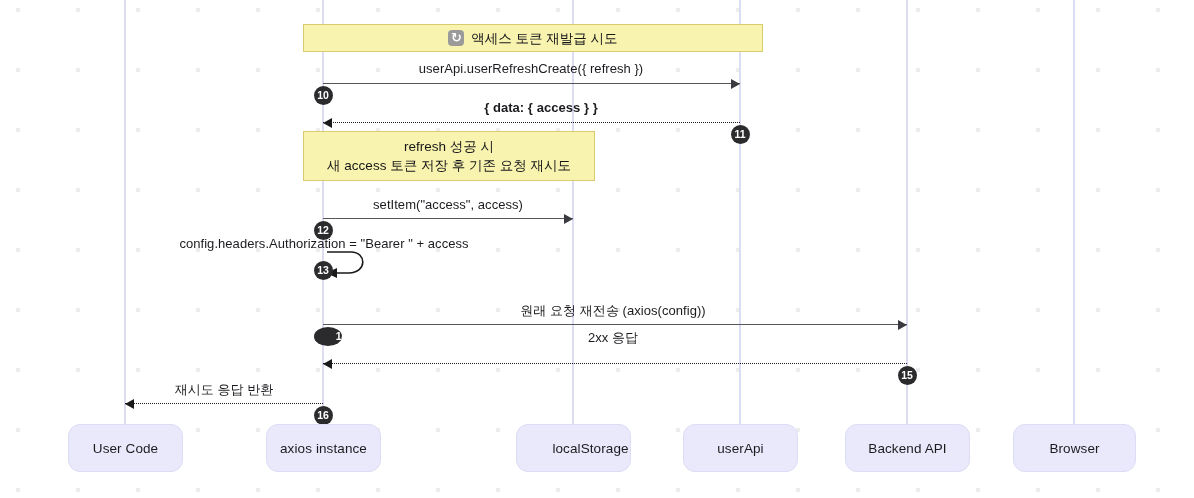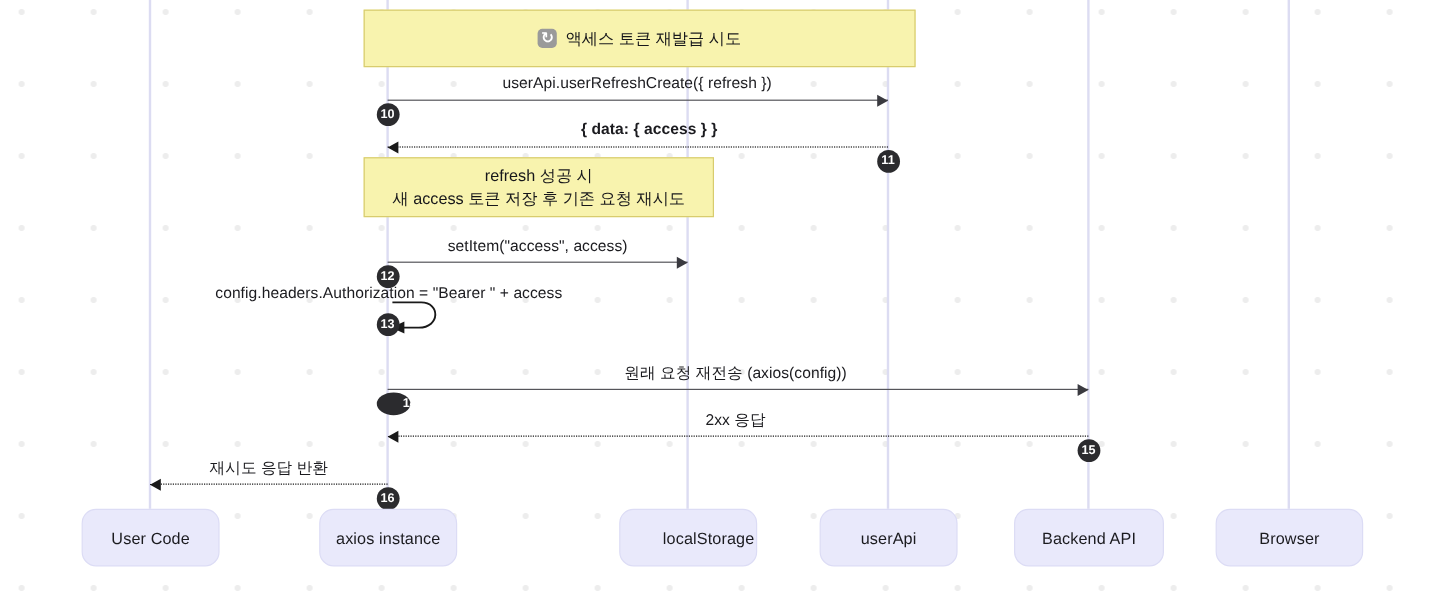--- a/index.html
+++ b/index.html
@@ -175,39 +175,39 @@
       </svg>
       <div class="arrow-line" style="left: 323px; width: 584px; top: 324px;"></div>
       <div class="arrow-head right" style="top: 320px; left: 898px;"></div>
       <div class="arrow-line dashed" style="left: 323px; width: 584px; top: 363px;"></div>
       <div class="arrow-head left" style="top: 359px; left: 323px;"></div>
       <div class="arrow-line dashed" style="left: 125px; width: 198px; top: 403px;"></div>
       <div class="arrow-head left" style="top: 399px; left: 125px;"></div>
     </div>
 
   <div class="layer" id="notes-layer">
-      <div class="note" style="left: 303px; top: 8px; width: 460px; height: 48px;">
+      <div class="note" style="left: 303px; top: 24px; width: 460px; height: 28px;">
         <div class="note-head">
           <span class="refresh-emoji"></span>
           <span>액세스 토큰 재발급 시도</span>
         </div>
       </div>
       <div class="note" style="left: 303px; top: 131px; width: 292px; height: 50px;">
         <div class="note-line">refresh 성공 시</div>
         <div class="note-line">새 access 토큰 저장 후 기존 요청 재시도</div>
       </div>
     </div>
 
   <div class="layer" id="labels-layer">
       <div class="msg-label" style="left: 531px; top: 61px;">userApi.userRefreshCreate({ refresh })</div>
       <div class="msg-label" style="left: 541px; top: 100px; font-weight: bold;">{ data: { access } }</div>
       <div class="msg-label" style="left: 448px; top: 197px;">setItem("access", access)</div>
       <div class="msg-label" style="left: 324px; top: 236px;">config.headers.Authorization = "Bearer " + access</div>
       <div class="msg-label" style="left: 613px; top: 302px;">원래 요청 재전송 (axios(config))</div>
-      <div class="msg-label" style="left: 613px; top: 341px;">2xx 응답</div>
+      <div class="msg-label" style="left: 613px; top: 329px;">2xx 응답</div>
       <div class="msg-label" style="left: 224px; top: 381px;">재시도 응답 반환</div>
     </div>
 
   <div class="layer" id="badges-layer">
       <div class="seq-badge" style="left: 313.5px; top: 73.5px;">10</div>
       <div class="seq-badge" style="left: 730.5px; top: 112.5px;">11</div>
       <div class="seq-badge" style="left: 313.5px; top: 208.5px;">12</div>
       <div class="seq-badge" style="left: 313.5px; top: 248.5px;">13</div>
       <div class="seq-badge" style="left: 313.5px; top: 314.5px; padding-left: 28px;">14</div>
       <div class="seq-badge" style="left: 897.5px; top: 353.5px;">15</div>

